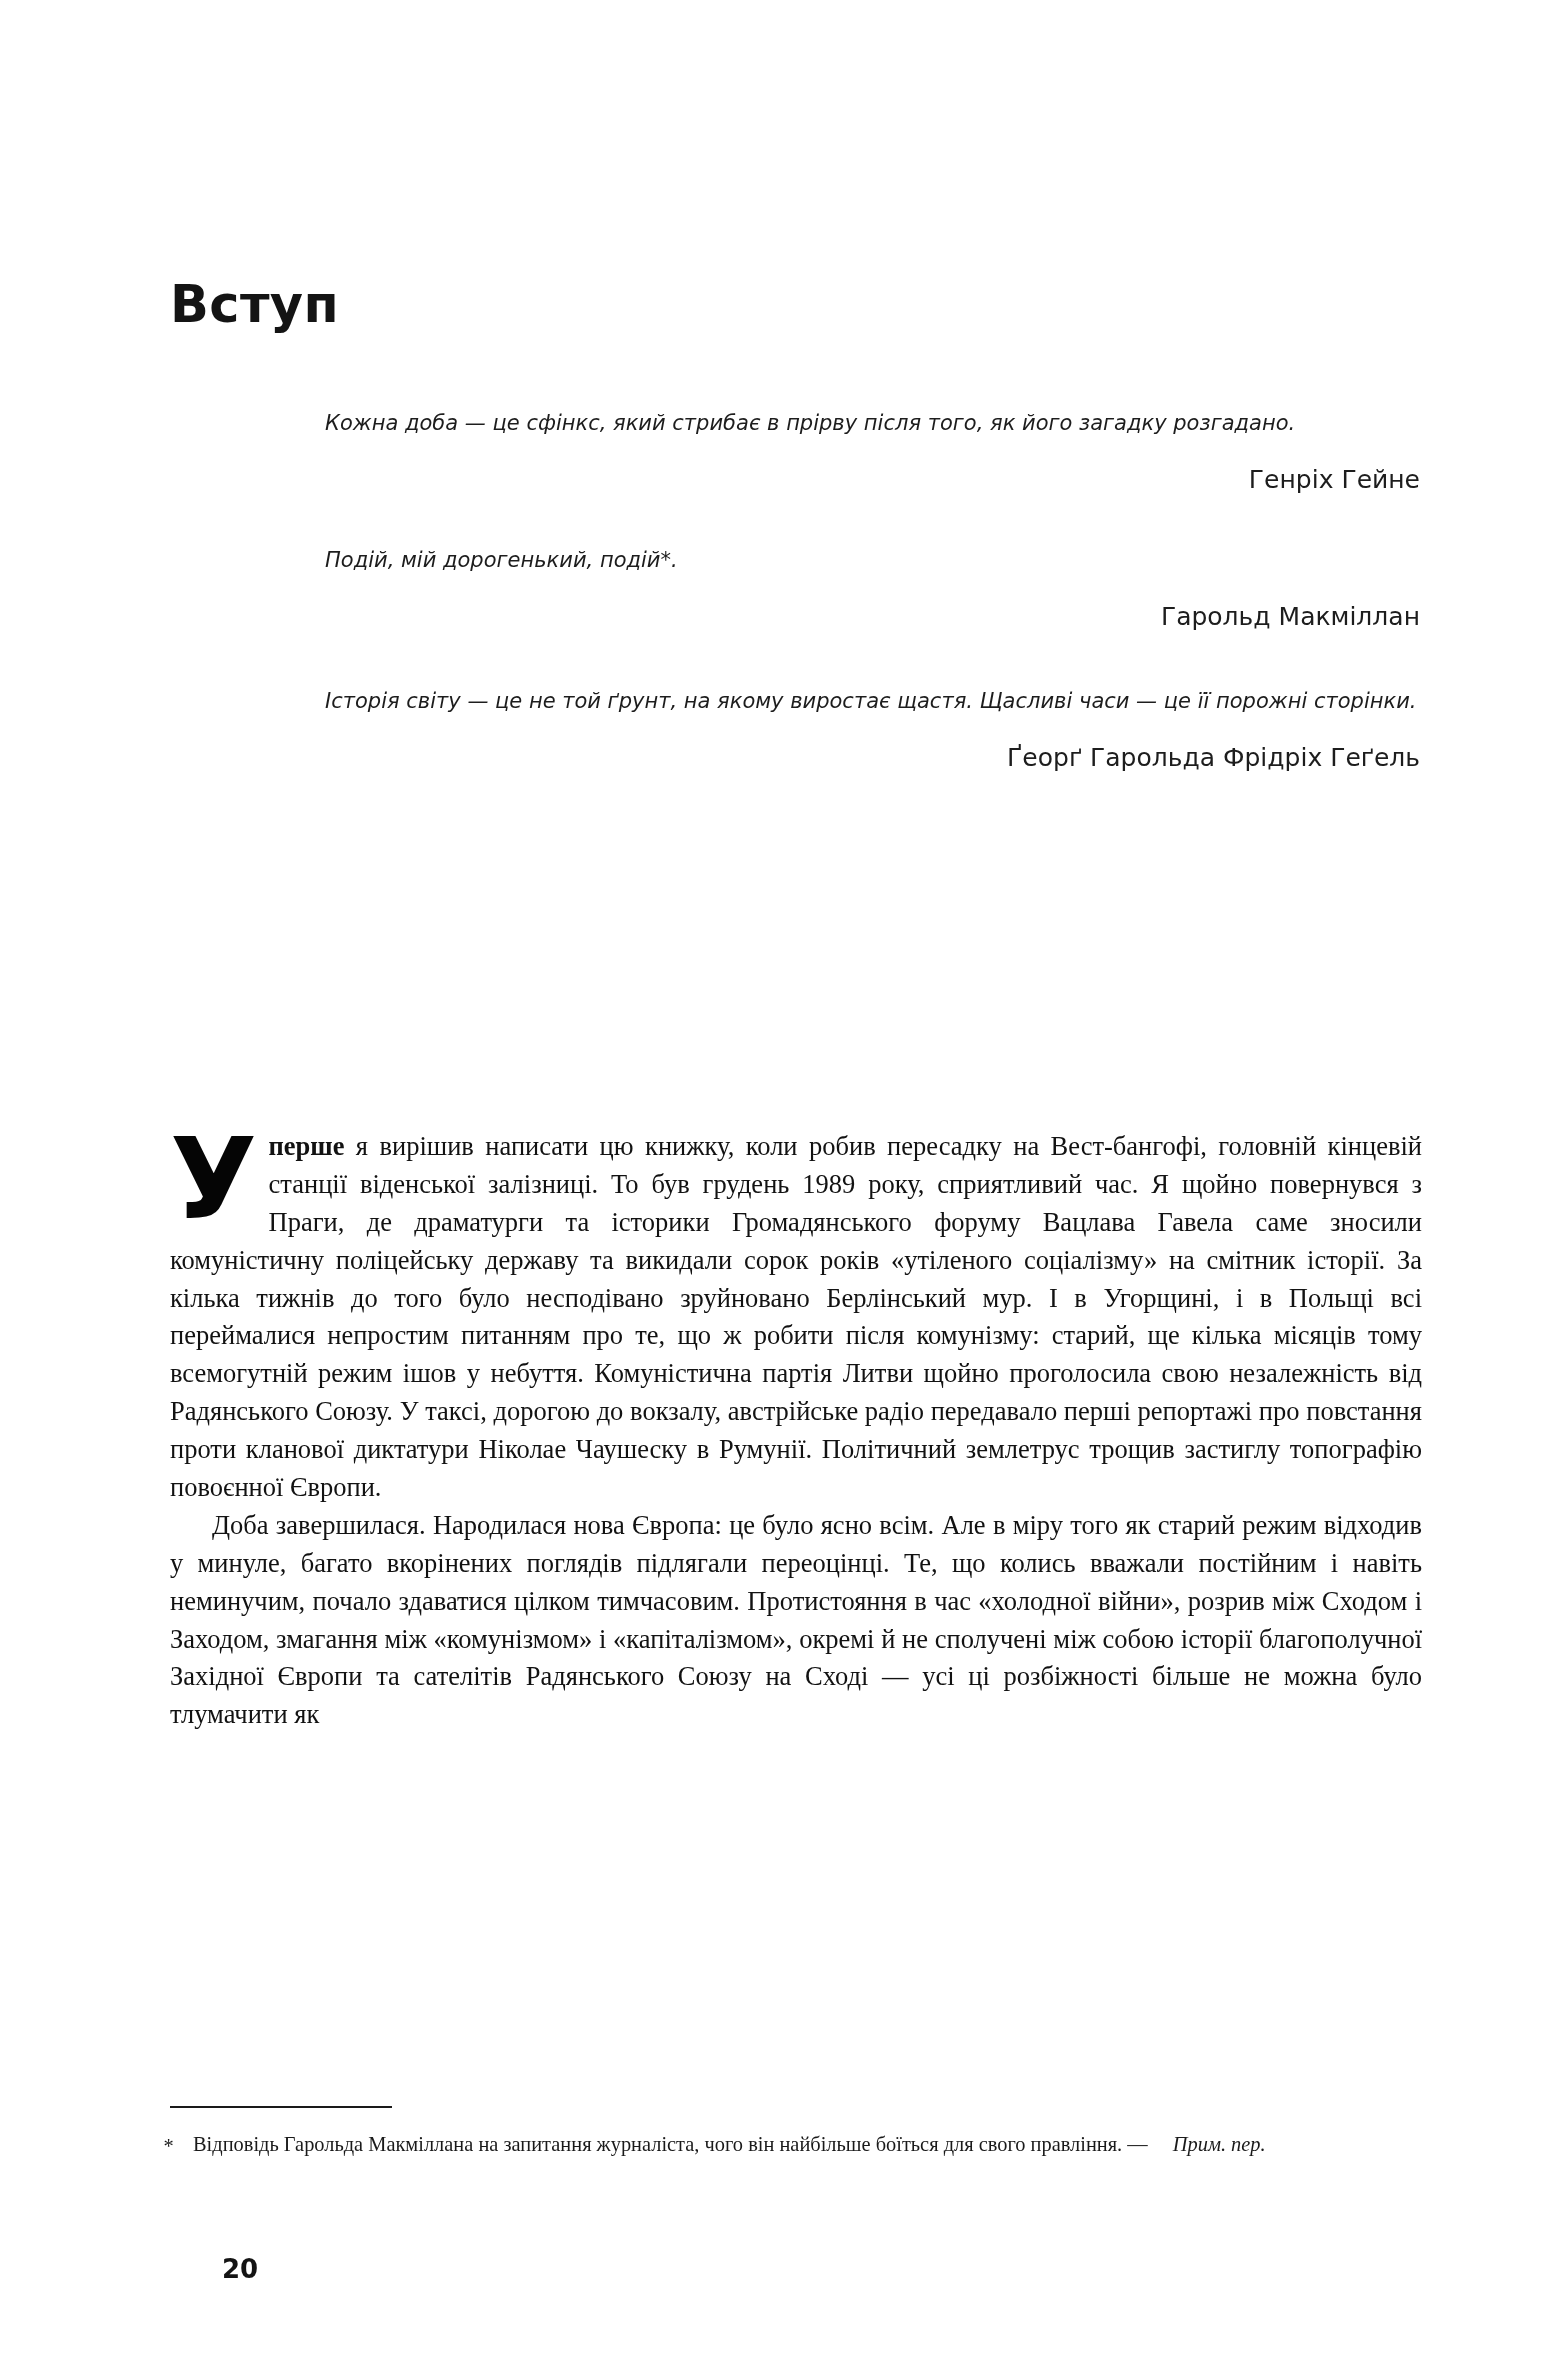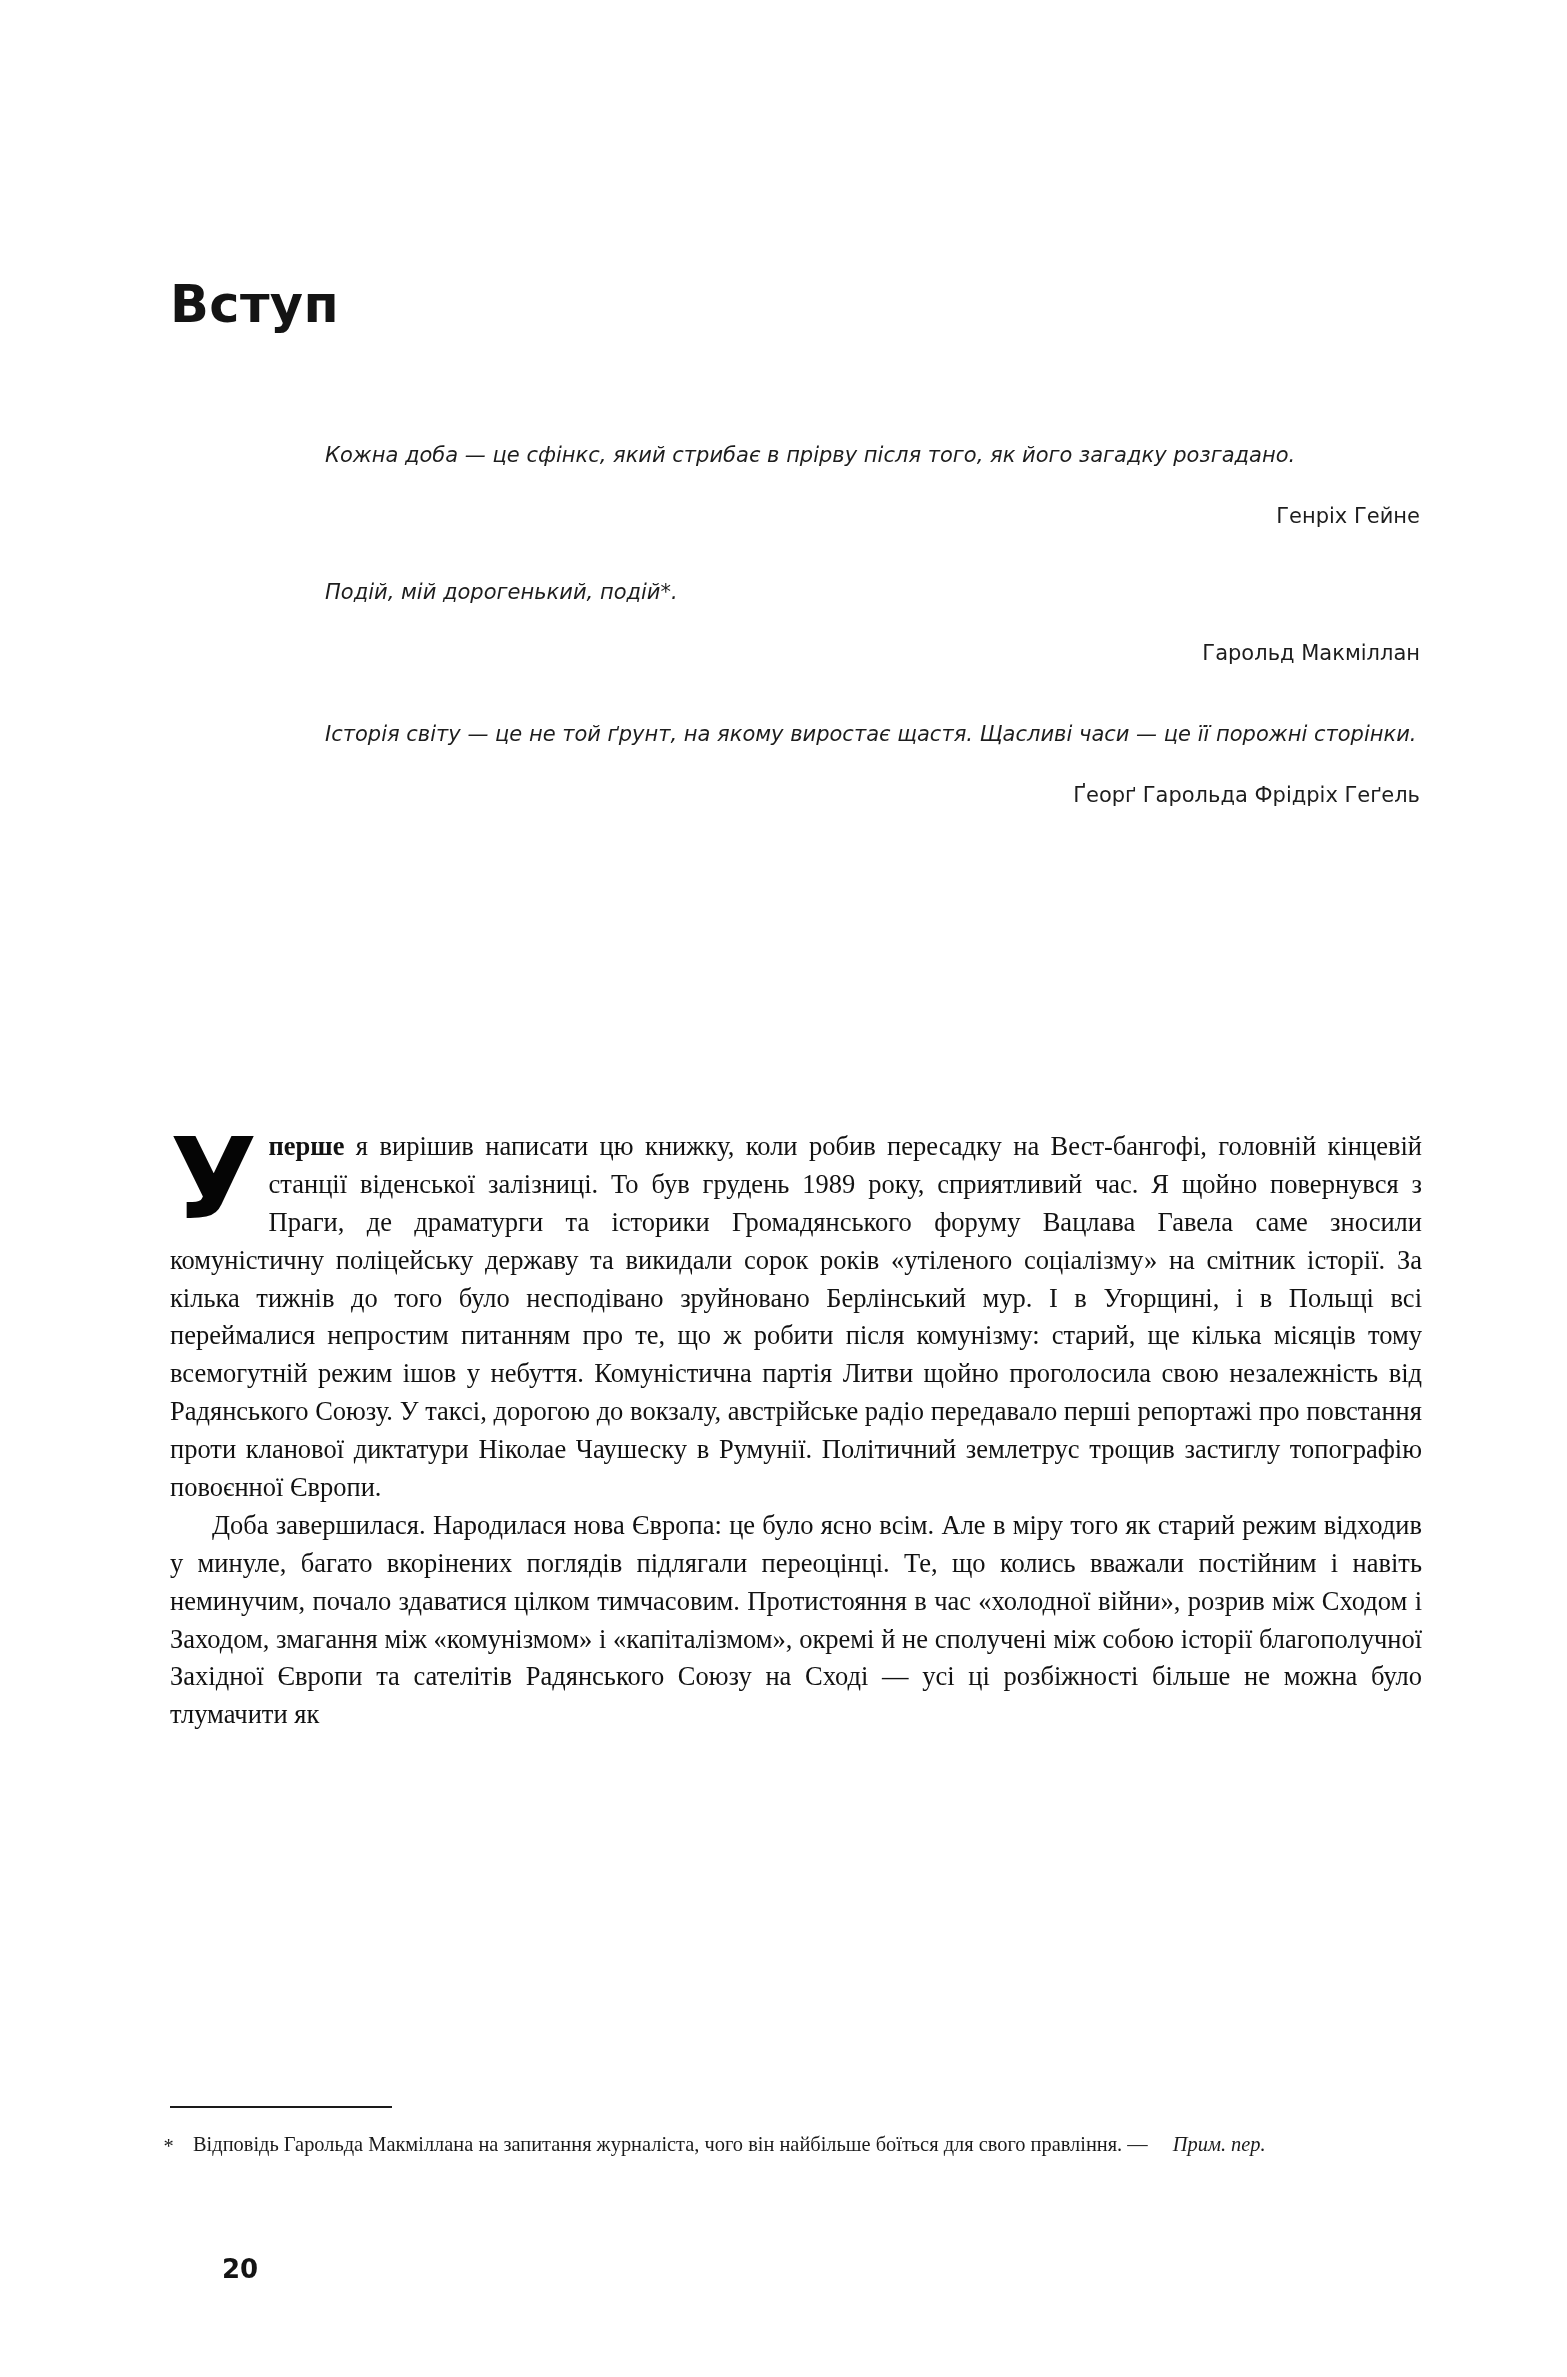--- a/index.html
+++ b/index.html
@@ -41,30 +41,29 @@
     margin-bottom: 36px;
   }
   .epigraph:last-child { margin-bottom: 0; }
   .epigraph-text {
     font-family: "DejaVu Sans", "Liberation Sans", sans-serif;
     font-style: italic;
     font-size: 21px;
     line-height: 1.62;
     text-align: justify;
     color: #1d1d1d;
-    margin-top: 32px;
   }
   .epigraph-attrib {
     font-family: "DejaVu Sans", "Liberation Sans", sans-serif;
     font-style: normal;
-    font-size: 21px;
+    font-size: 25px;
     line-height: 1.62;
     text-align: right;
     color: #1d1d1d;
-    margin-top: 27px;
+    margin-top: 20px;
   }
   .ep-gap-1 { margin-bottom: 42px; }
   .ep-gap-2 { margin-bottom: 47px; }
   .ep-gap-3 { margin-bottom: 47px; }
 
   
   .body-block {
     position: absolute;
     left: 170px;
     top: 1128px;

